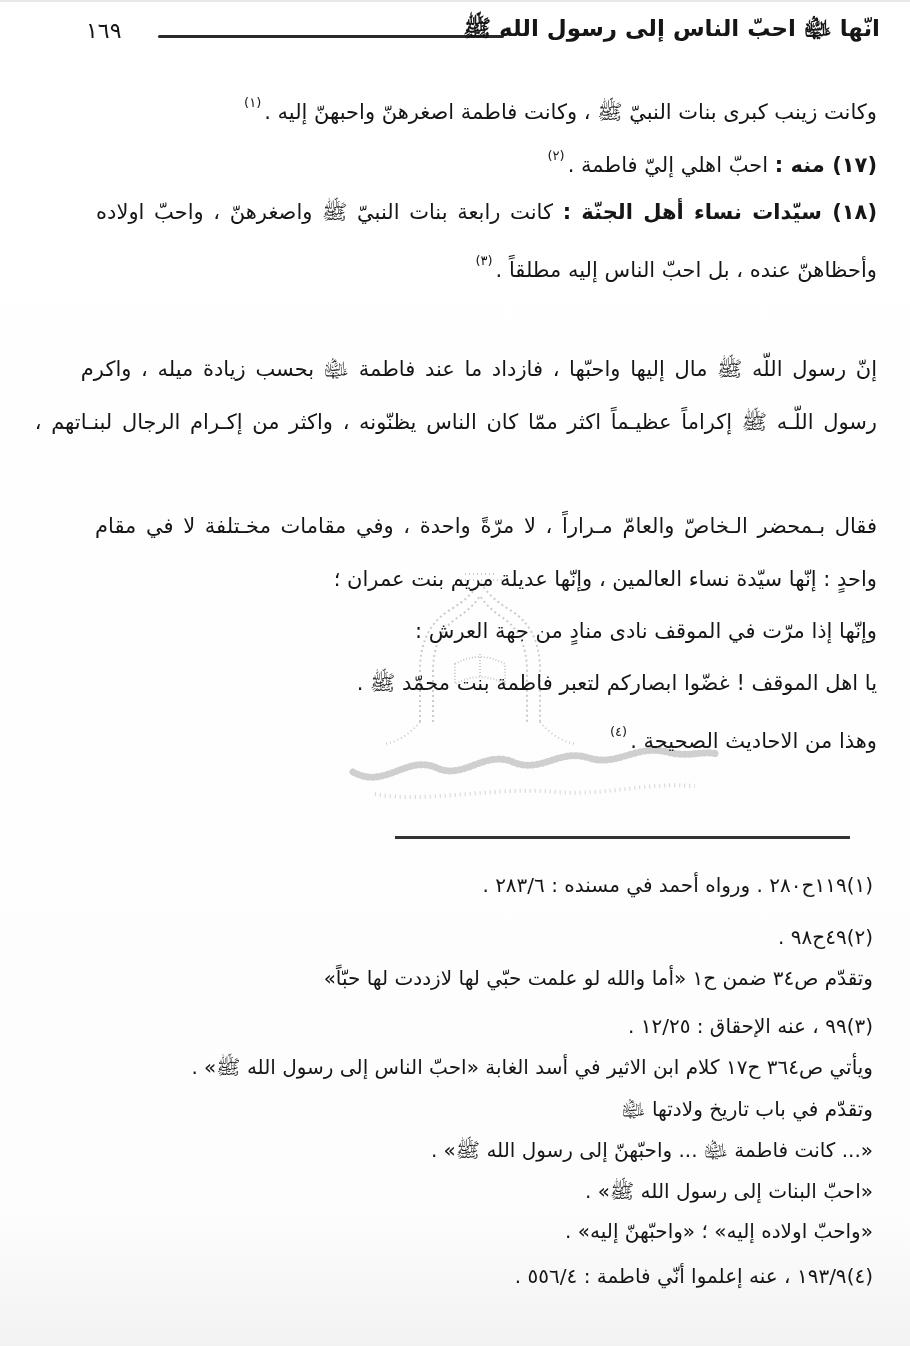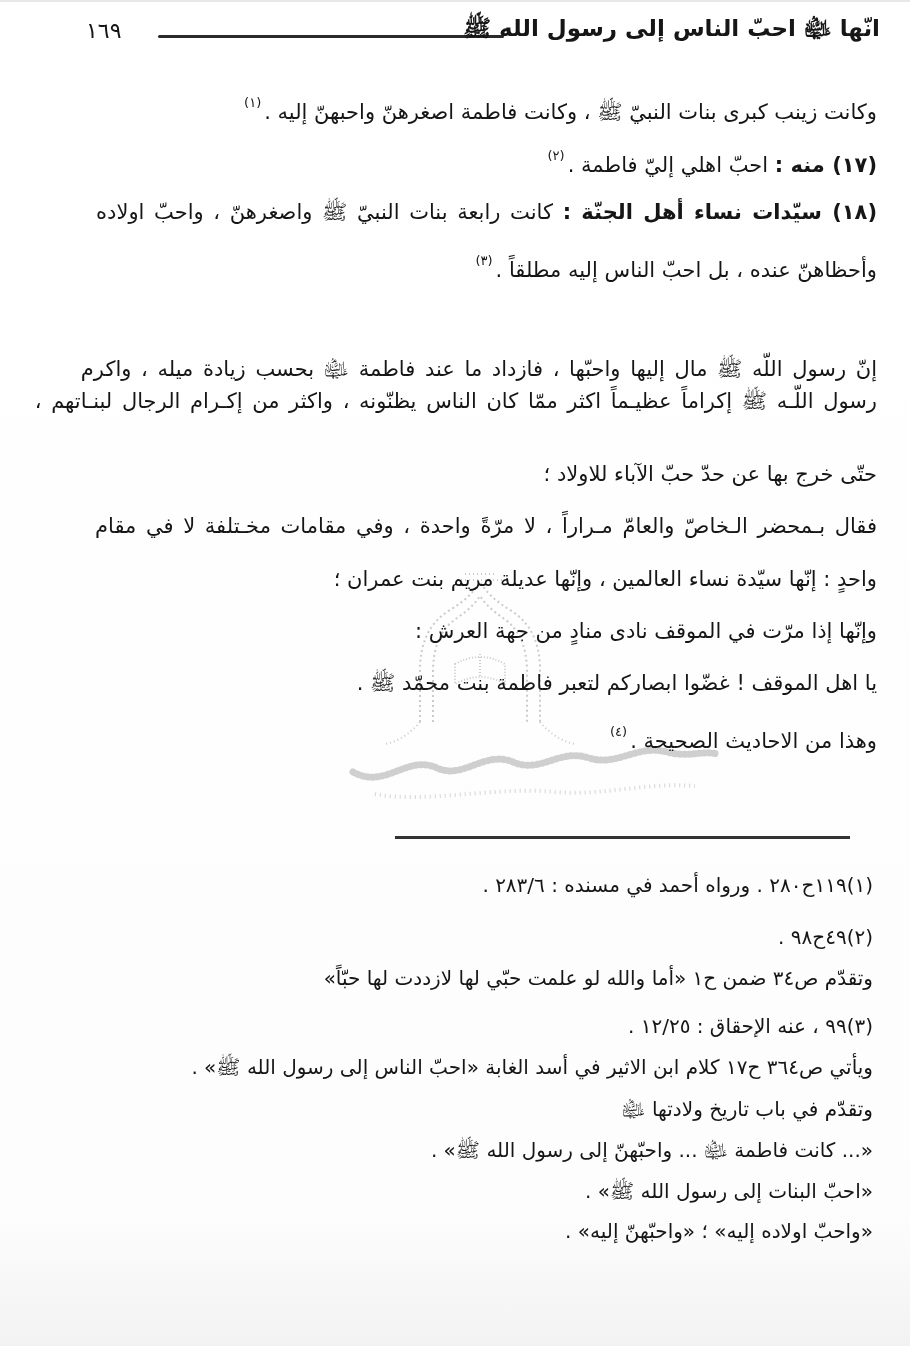--- a/index.html
+++ b/index.html
@@ -65,33 +65,33 @@
 
   <div class="pageno">١٦٩</div>
   <div class="hrule"></div>
   <div class="htitle">انّها ﵍ احبّ الناس إلى رسول الله ﷺ</div>
 
   <div class="bl" style="top:92px"><span>وكانت زينب كبرى بنات النبيّ ﷺ ، وكانت فاطمة اصغرهنّ واحبهنّ إليه .</span><sup class="fn">(١)</sup></div>
   <div class="bl" style="top:145px"><span class="b">(١٧) منه :</span><span> احبّ اهلي إليّ فاطمة .</span><sup class="fn">(٢)</sup></div>
   <div class="bl wide" style="top:197px"><span class="b">(١٨) سيّدات نساء أهل الجنّة :</span><span> كانت رابعة بنات النبيّ ﷺ واصغرهنّ ، واحبّ اولاده</span></div>
   <div class="bl" style="top:250px"><span>وأحظاهنّ عنده ، بل احبّ الناس إليه مطلقاً .</span><sup class="fn">(٣)</sup></div>
   <div class="bl wide" style="top:354px"><span>إنّ رسول اللّه ﷺ مال إليها واحبّها ، فازداد ما عند فاطمة ﵍ بحسب زيادة ميله ، واكرم</span></div>
-  <div class="bl wide" style="top:386px"><span>رسول اللّـه ﷺ إكراماً عظيـماً اكثر ممّا كان الناس يظنّونه ، واكثر من إكـرام الرجال لبنـاتهم ،</span></div>
-  <div class="bl" style="top:459px"><span>حتّى خرج بها عن حدّ حبّ الآباء للاولاد ؛</span></div>
+  <div class="bl wide" style="top:407px"><span>رسول اللّـه ﷺ إكراماً عظيـماً اكثر ممّا كان الناس يظنّونه ، واكثر من إكـرام الرجال لبنـاتهم ،</span></div>
   <div class="bl wide" style="top:511px"><span>فقال بـمحضر الـخاصّ والعامّ مـراراً ، لا مرّةً واحدة ، وفي مقامات مخـتلفة لا في مقام</span></div>
   <div class="bl" style="top:564px"><span>واحدٍ : إنّها سيّدة نساء العالمين ، وإنّها عديلة مريم بنت عمران ؛</span></div>
   <div class="bl" style="top:616px"><span>وإنّها إذا مرّت في الموقف نادى منادٍ من جهة العرش :</span></div>
   <div class="bl" style="top:668px"><span>يا اهل الموقف ! غضّوا ابصاركم لتعبر فاطمة بنت محمّد ﷺ .</span></div>
   <div class="bl" style="top:721px"><span>وهذا من الاحاديث الصحيحة .</span><sup class="fn">(٤)</sup></div>
 
   <div class="fsep"></div>
 
   <div class="fl" style="top:868px"><span>(١)١١٩ح٢٨٠ . ورواه أحمد في مسنده : ٢٨٣/٦ .</span></div>
   <div class="fl" style="top:920px"><span>(٢)٤٩ح٩٨ .</span></div>
   <div class="fl" style="top:961px"><span>وتقدّم ص٣٤ ضمن ح١ «أما والله لو علمت حبّي لها لازددت لها حبّاً»</span></div>
   <div class="fl" style="top:1009px"><span>(٣)٩٩ ، عنه الإحقاق : ١٢/٢٥ .</span></div>
   <div class="fl" style="top:1050px"><span>ويأتي ص٣٦٤ ح١٧ كلام ابن الاثير في أسد الغابة «احبّ الناس إلى رسول الله ﷺ» .</span></div>
   <div class="fl" style="top:1092px"><span>وتقدّم في باب تاريخ ولادتها ﵍</span></div>
   <div class="fl" style="top:1133px"><span>«... كانت فاطمة ﵍ ... واحبّهنّ إلى رسول الله ﷺ» .</span></div>
   <div class="fl" style="top:1174px"><span>«احبّ البنات إلى رسول الله ﷺ» .</span></div>
   <div class="fl" style="top:1214px"><span>«واحبّ اولاده إليه» ؛ «واحبّهنّ إليه» .</span></div>
+  <div class="fl" style="top:1259px"><span>(٤)١٩٣/٩ ، عنه إعلموا أنّي فاطمة : ٥٥٦/٤ .</span></div>
 
 </div>
 
 </body></html>

